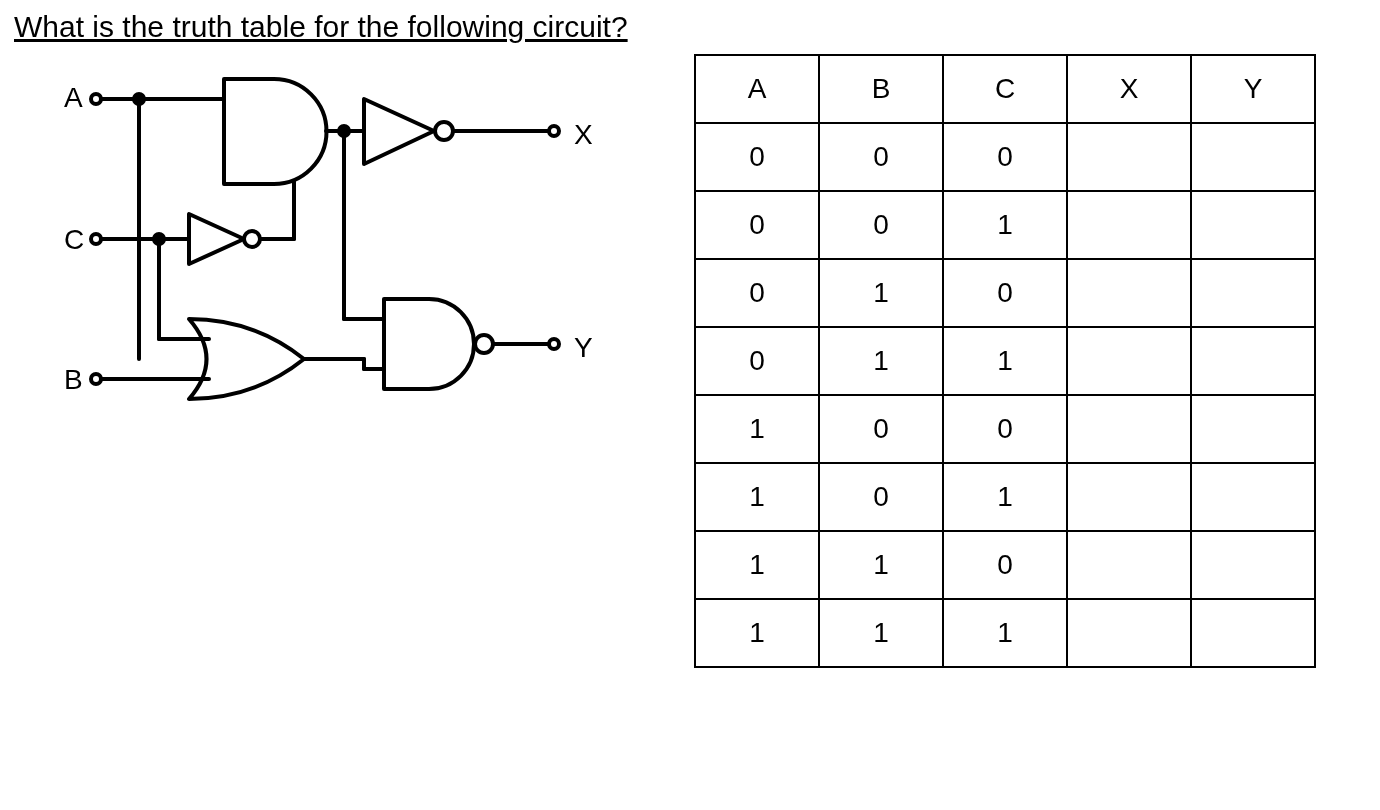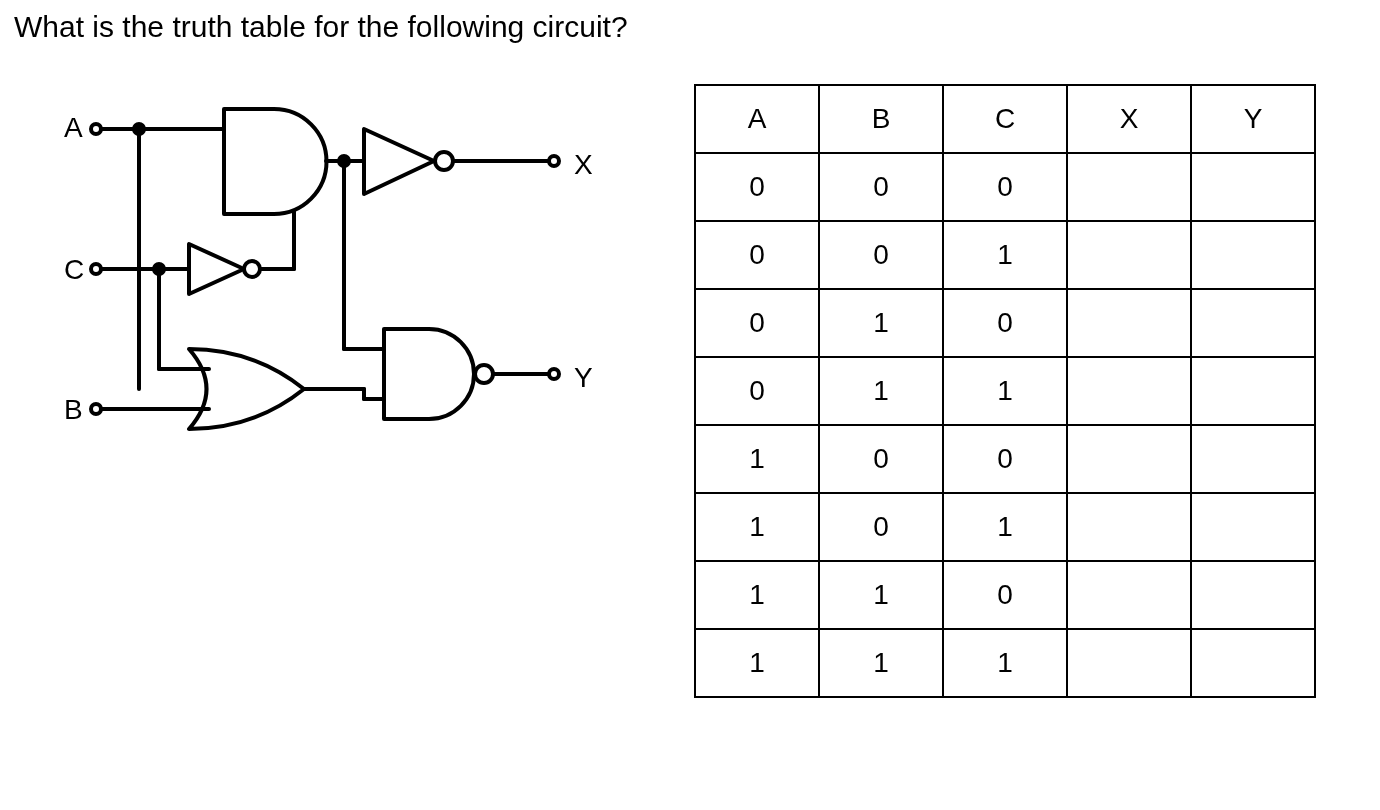--- a/index.html
+++ b/index.html
@@ -8,21 +8,21 @@
     font-family: Arial, Helvetica, sans-serif;
     font-size: 26px;
     color: #000;
     background: #fff;
     width: 1380px;
     height: 810px;
     box-sizing: border-box;
   }
   .question {
     font-size: 30px;
-    margin-bottom: 30px;
+    text-decoration: underline;
   }
   .content {
     display: flex;
     align-items: flex-start;
   }
   .circuit-area {
     position: relative;
     width: 640px;
     height: 400px;
     margin-top: 20px;

